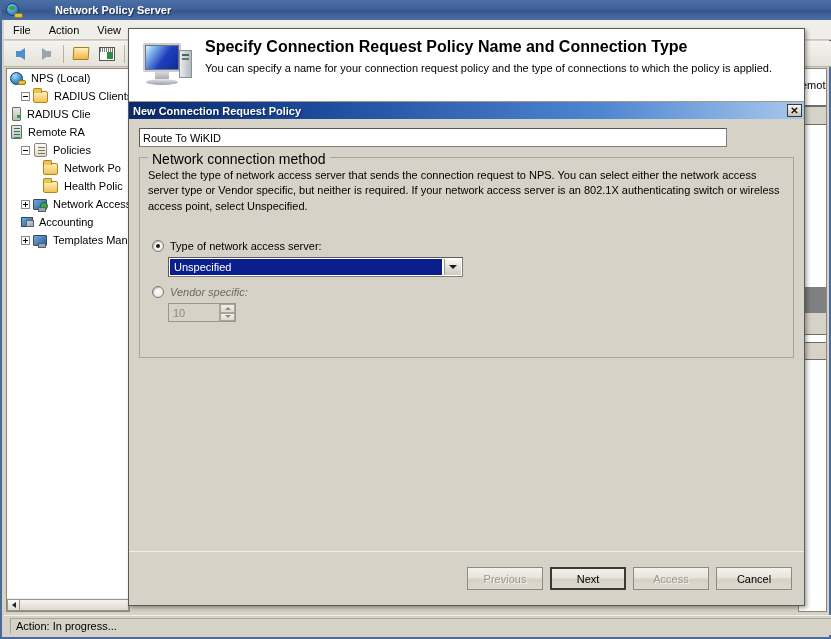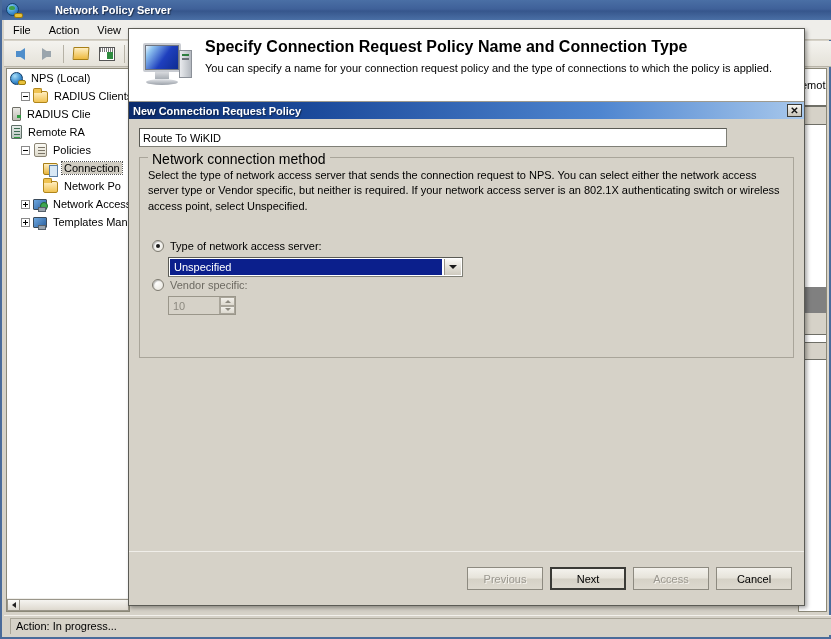--- a/index.html
+++ b/index.html
@@ -584,39 +584,45 @@
       <span class="tree-icon ic-server2 indent-2"></span>
       <span class="tree-label">Remote RA</span>
     </div>
 
     <div class="tree-row">
       <span class="expander indent-1"></span>
       <span class="tree-icon ic-scroll"></span>
       <span class="tree-label">Policies</span>
     </div>
 
-    <div class="tree-row selected">
-      <span class="tree-icon ic-folder-conn indent-2"></span>
-      <span class="tree-label">Connection</span>
-    </div>
 
     <div class="tree-row">
       <span class="tree-icon ic-folder indent-2"></span>
       <span class="tree-label">Network Po</span>
     </div>
 
+    <div class="tree-row">
+      <span class="tree-icon ic-folder indent-2"></span>
+      <span class="tree-label">Health Polic</span>
+    </div>
 
     <div class="tree-row">
       <span class="expander plus indent-1"></span>
       <span class="tree-icon ic-monitor">
           <span class="badge"></span>
         </span>
       <span class="tree-label">Network Access</span>
     </div>
 
+    <div class="tree-row">
+      <span class="tree-icon ic-monitor2 indent-1">
+          <span class="sub"></span>
+        </span>
+      <span class="tree-label">Accounting</span>
+    </div>
 
     <div class="tree-row">
       <span class="expander plus indent-1"></span>
       <span class="tree-icon ic-monitor"></span>
       <span class="tree-label">Templates Mana</span>
     </div>
 
   </div>
 
   <div id="tree-scroll-h">
@@ -675,21 +681,21 @@
           <span class="radio-label">Type of network access server:</span>
         </div>
 
         <div id="nas-type-combo">
           <span class="combo-text">Unspecified</span>
           <span class="combo-btn">
             <span class="caret-down"></span>
           </span>
         </div>
 
-        <div class="radio-row" style="margin-top:2px;">
+        <div class="radio-row" style="margin-top:9px;font-style:italic;">
           <span class="radio"></span>
           <span class="radio-label disabled">Vendor specific:</span>
         </div>
 
         <div id="vendor-spinner">
           <span class="spin-text">10</span>
           <span class="spin-btns">
             <span class="spin-b">
                 <span class="tri-up"></span>
               </span>

